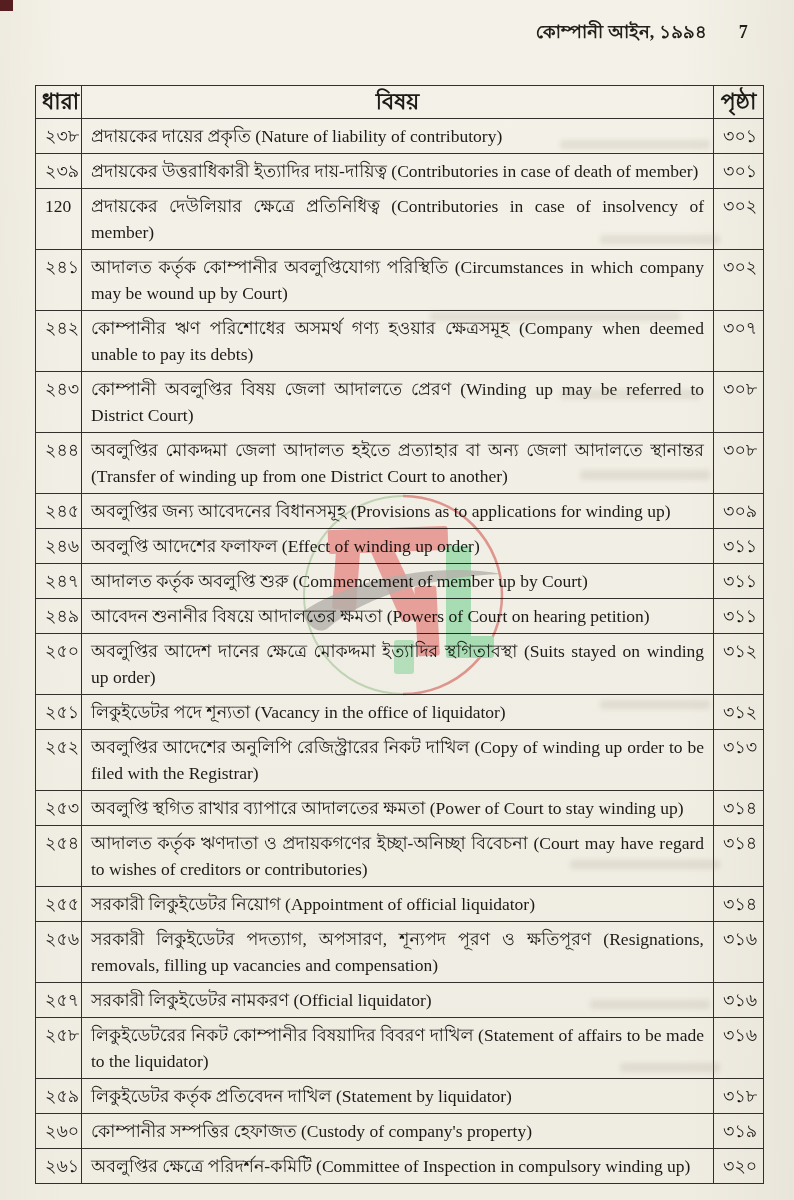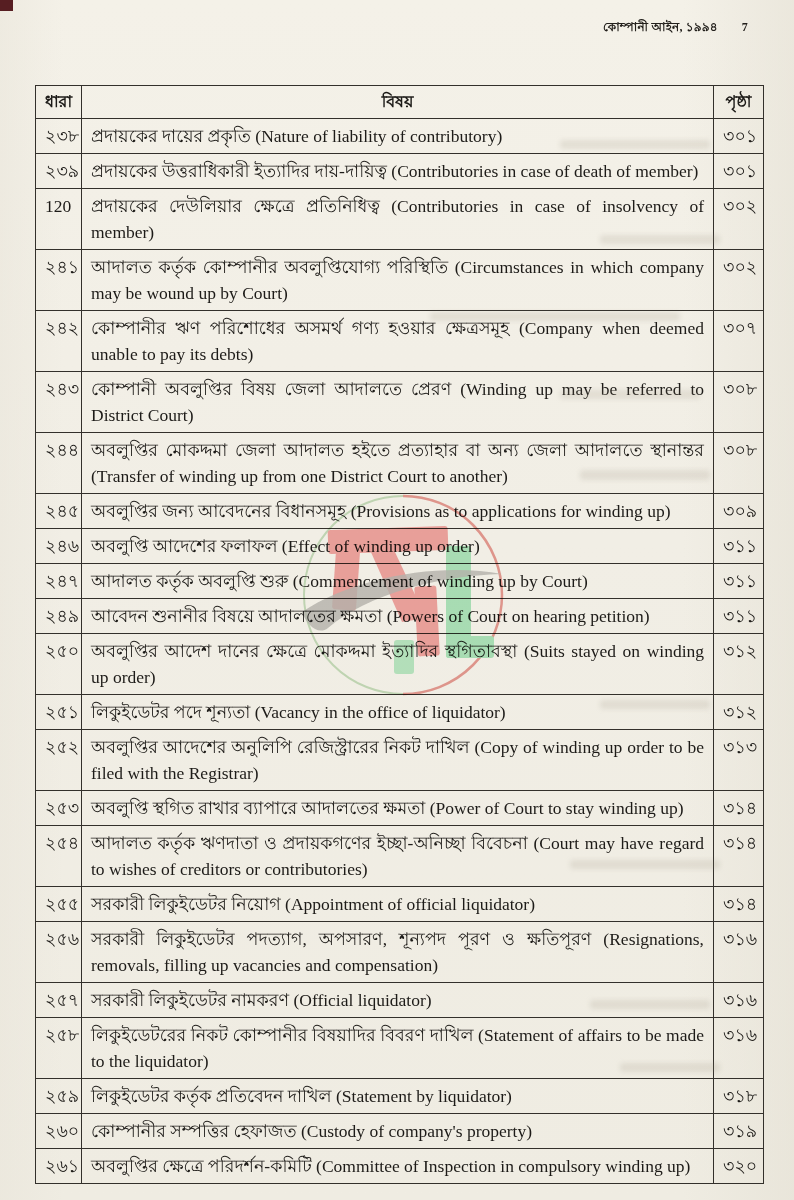--- a/index.html
+++ b/index.html
@@ -10,39 +10,39 @@
       linear-gradient(180deg, #f4f1e8 0%, #f1eee5 45%, #efece2 100%);
     font-family:"Liberation Serif","DejaVu Serif",serif;
     color:#1d1b18;
   }
   .corner-mark{
     position:absolute;top:0;left:0;width:13px;height:11px;
     background:#571e22;
   }
   .page-header{
     position:absolute;top:18px;right:46px;
-    font-size:12px;font-weight:bold;letter-spacing:.2px;
-    display:flex;gap:24px;align-items:baseline;
+    font-size:18px;font-weight:bold;letter-spacing:.2px;
+    display:flex;gap:32px;align-items:baseline;
     color:#23201c;
   }
   table.toc{
     position:absolute;left:35px;top:85px;width:729px;
     border-collapse:collapse;table-layout:fixed;
     background:transparent;
   }
   table.toc th, table.toc td{
     border:1.4px solid #33302b;
     padding:4px 9px;
     font-size:17.5px;
     line-height:26px;
     vertical-align:top;
     background:transparent;
   }
   table.toc th{
-    font-weight:bold;font-size:16px;padding:3px 6px;text-align:center;
+    font-weight:bold;font-size:22px;padding:3px 6px;text-align:center;
   }
   col.c-section{width:46px;}
   col.c-page{width:50px;}
   td:nth-child(1){padding-left:2px;padding-right:2px;}
   td:nth-child(2){text-align:justify;}
   td:nth-child(3){text-align:center;padding-left:2px;padding-right:2px;}
   
   .watermark{
     position:absolute;left:298px;top:490px;width:210px;height:210px;
     opacity:.58;pointer-events:none;mix-blend-mode:multiply;
@@ -123,21 +123,21 @@
         <td>অবলুপ্তির জন্য আবেদনের বিধানসমূহ (Provisions as to applications for winding up)</td>
         <td>৩০৯</td>
       </tr>
       <tr>
         <td>২৪৬</td>
         <td>অবলুপ্তি আদেশের ফলাফল (Effect of winding up order)</td>
         <td>৩১১</td>
       </tr>
       <tr>
         <td>২৪৭</td>
-        <td>আদালত কর্তৃক অবলুপ্তি শুরু (Commencement of winding up by Court)</td>
+        <td>আদালত কর্তৃক অবলুপ্তি শুরু (Commencement of member up by Court)</td>
         <td>৩১১</td>
       </tr>
       <tr>
         <td>২৪৯</td>
         <td>আবেদন শুনানীর বিষয়ে আদালতের ক্ষমতা (Powers of Court on hearing petition)</td>
         <td>৩১১</td>
       </tr>
       <tr>
         <td>২৫০</td>
         <td>অবলুপ্তির আদেশ দানের ক্ষেত্রে মোকদ্দমা ইত্যাদির স্থগিতাবস্থা (Suits stayed on winding up order)</td>

